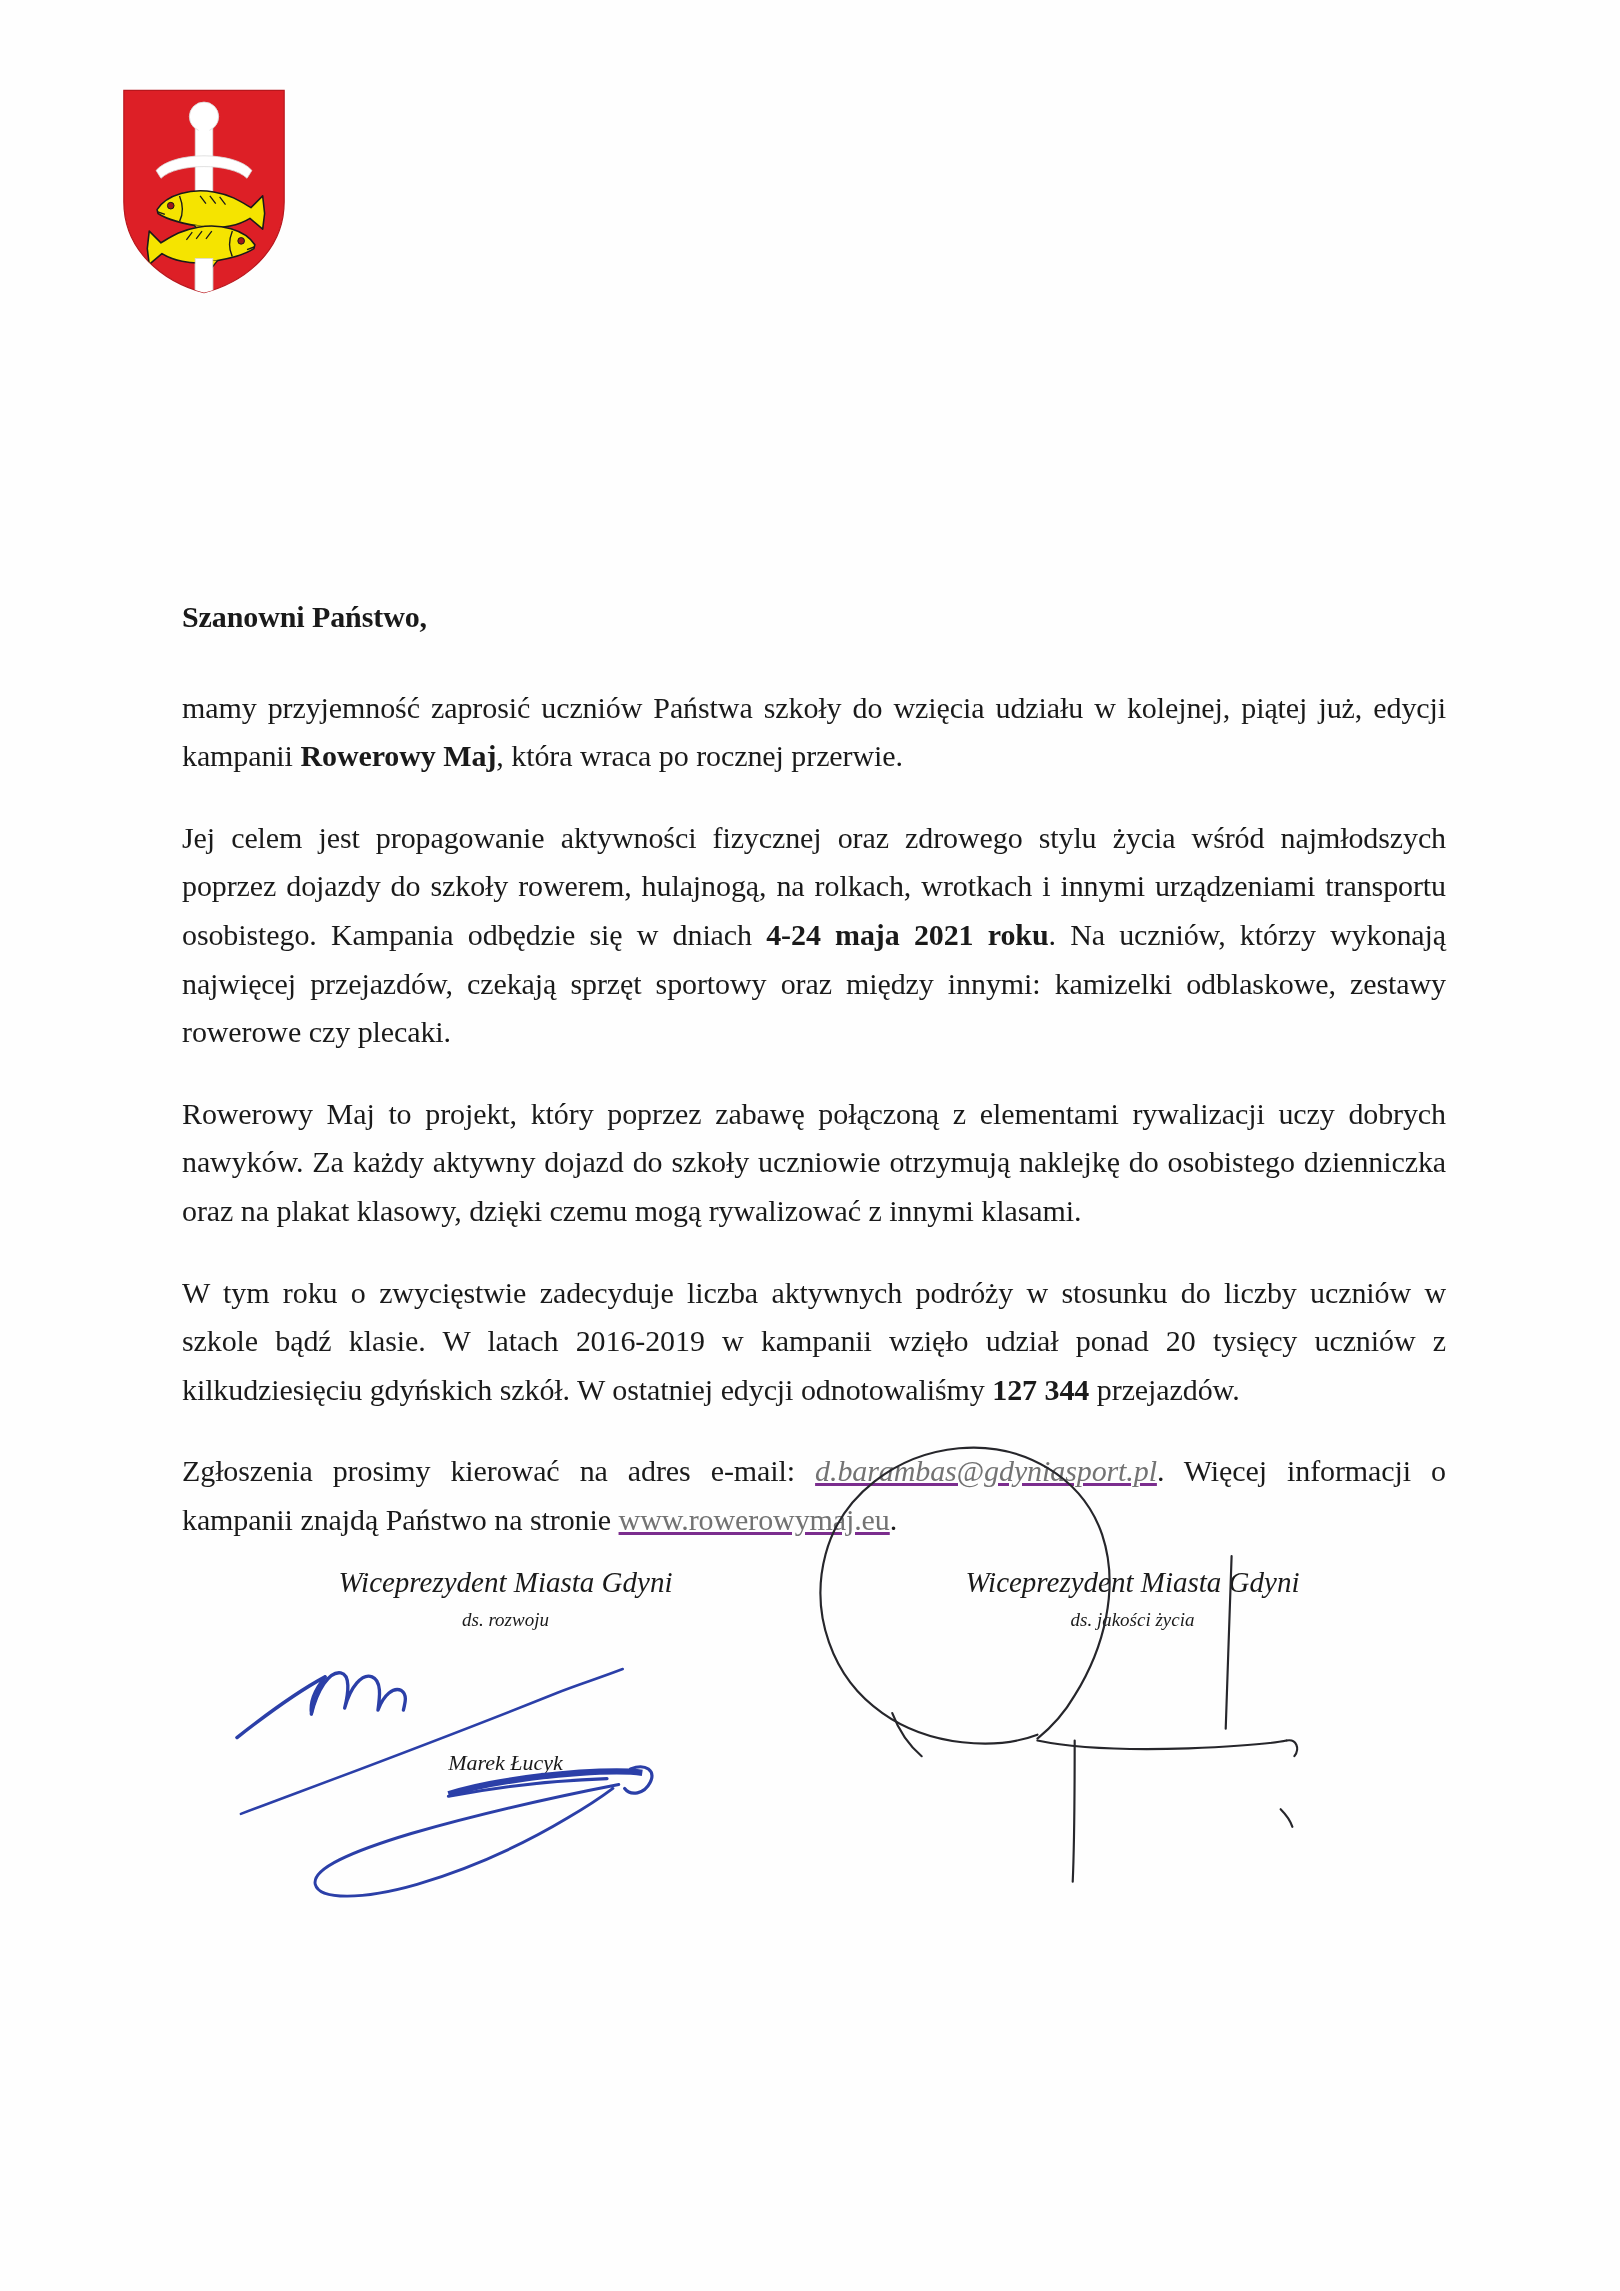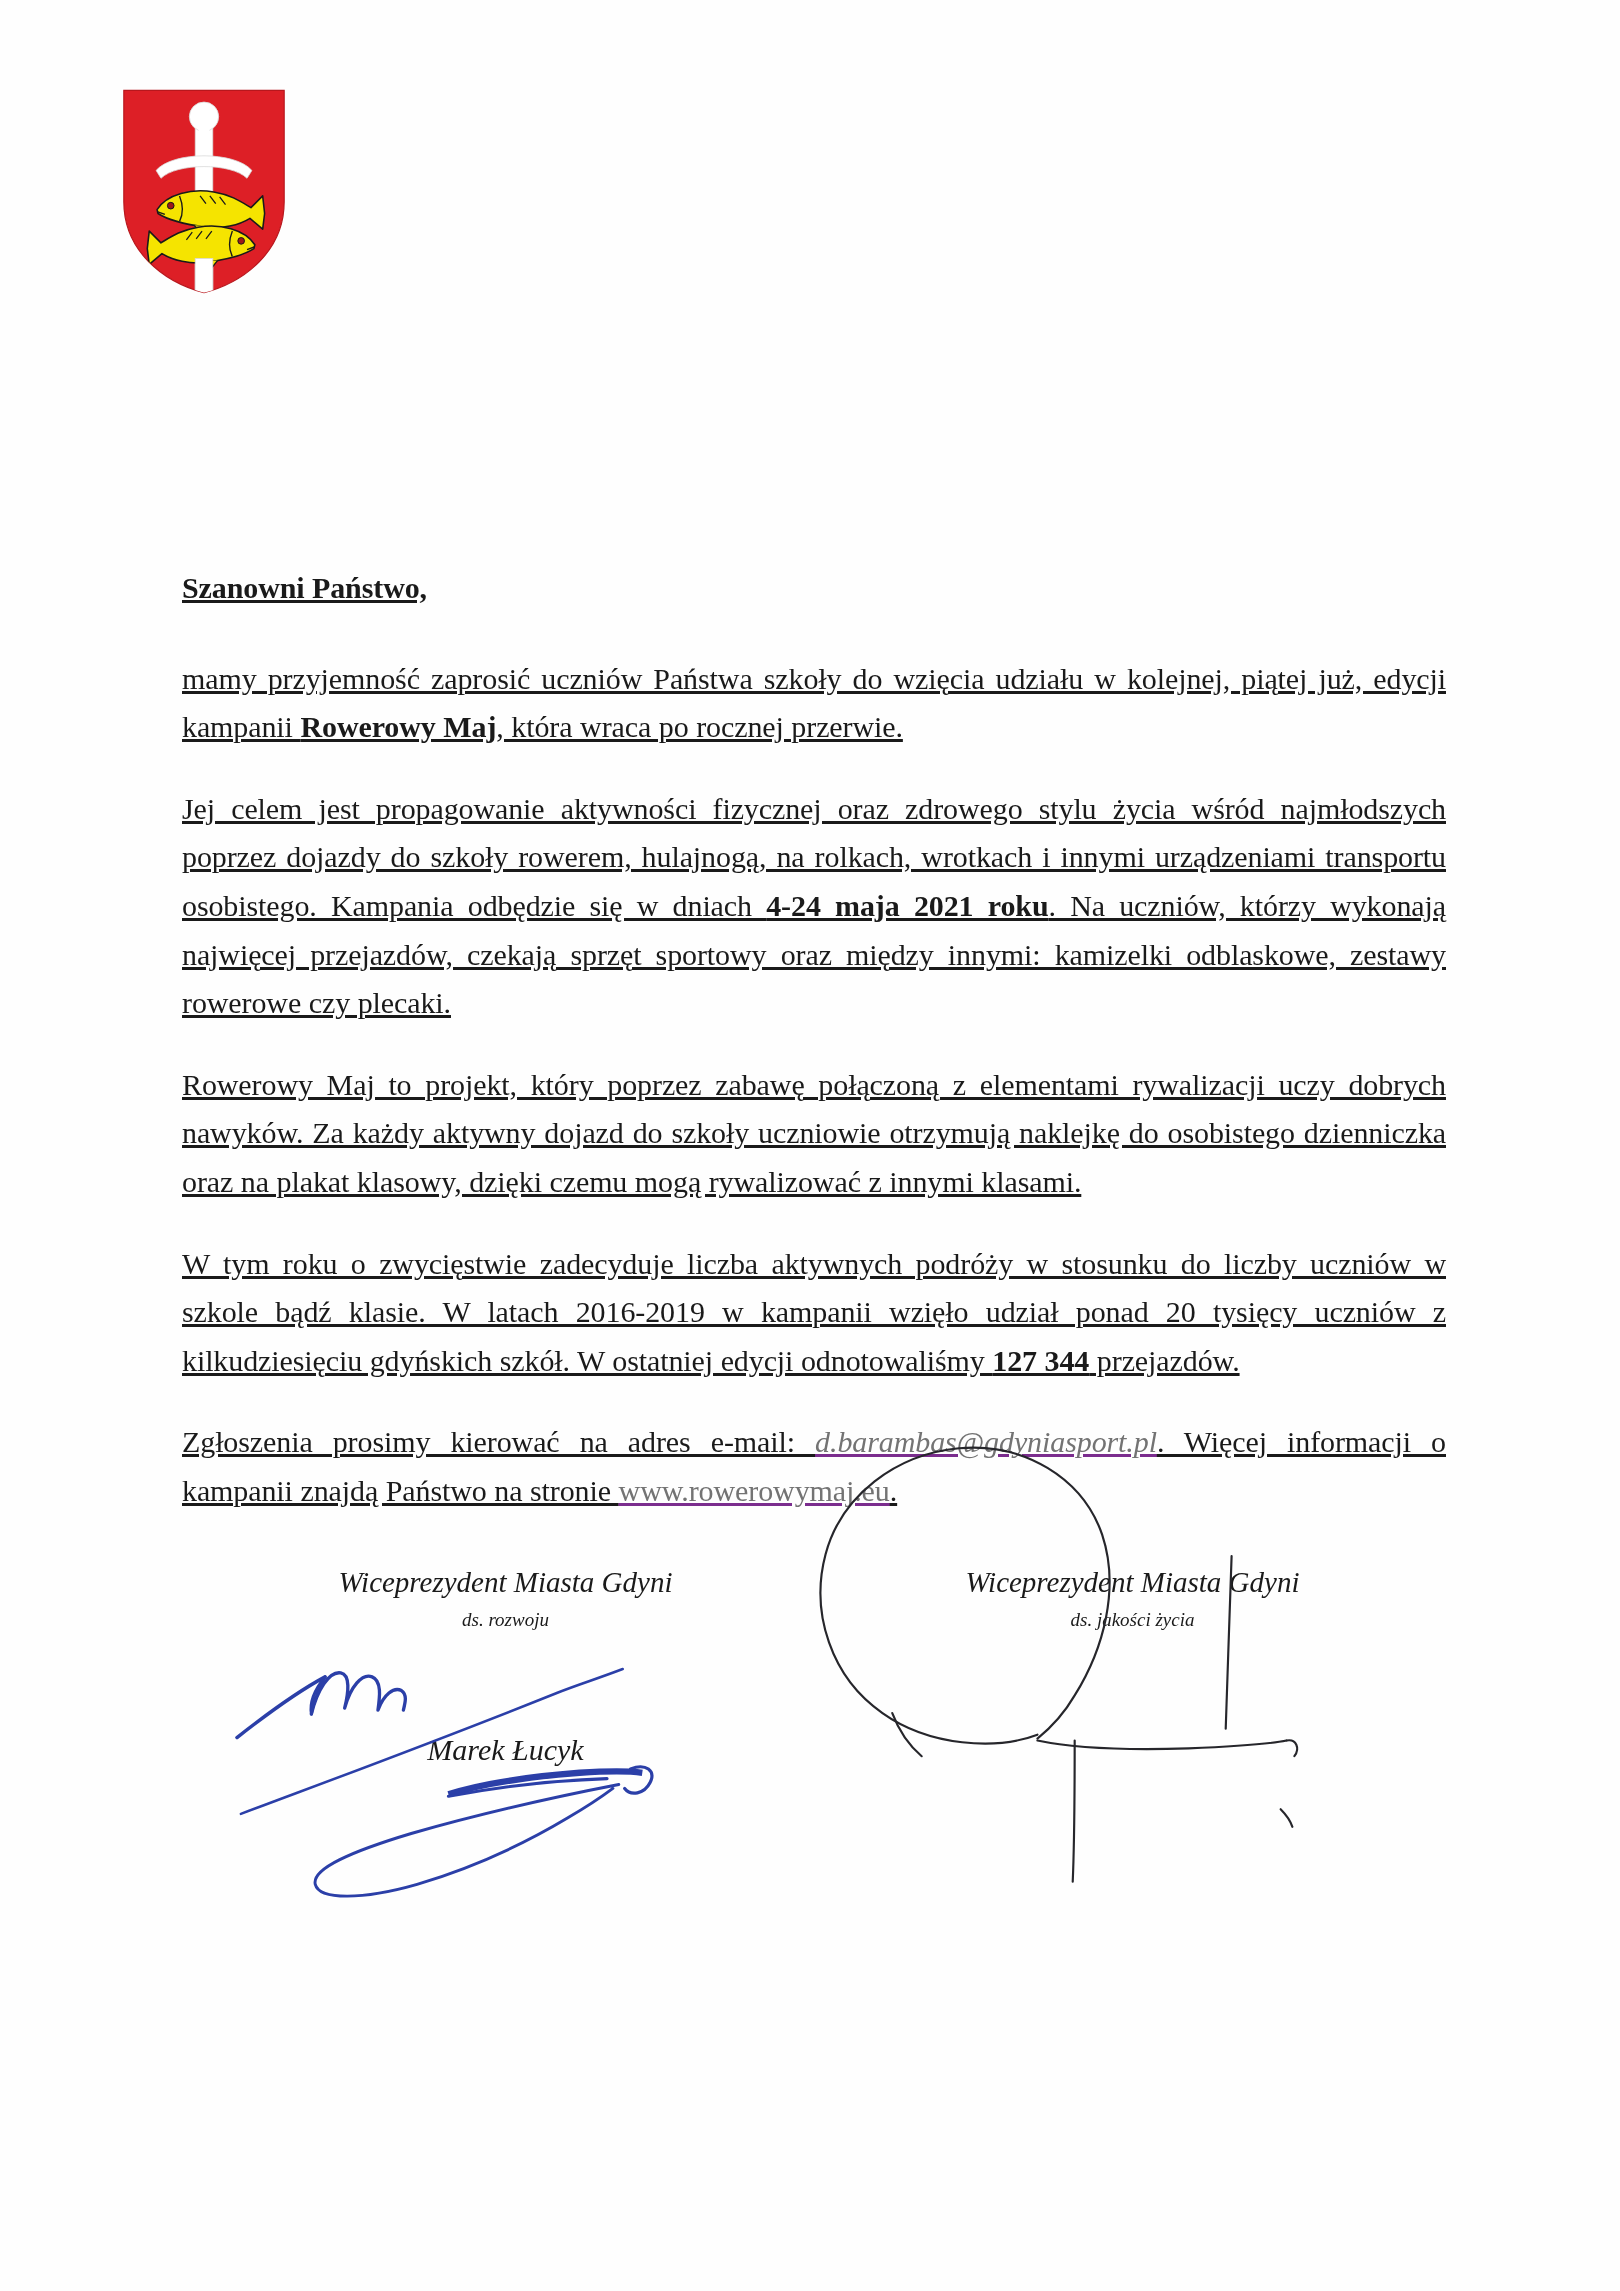--- a/index.html
+++ b/index.html
@@ -31,23 +31,22 @@
     top: 86px;
     width: 176px;
     height: 211px;
   }
   .crest svg { display: block; width: 100%; height: 100%; }
 
   
   .letter {
     position: absolute;
     left: 182px;
-    top: 568px;
+    top: 597px;
     width: 1264px;
-    text-decoration: underline;
   }
 
   .salutation {
     font-weight: bold;
     font-size: 30px;
     letter-spacing: -0.1px;
     margin: 0 0 47px 0;
     line-height: 1.32;
   }
 
@@ -98,24 +97,24 @@
     white-space: nowrap;
   }
   .sig-sub {
     font-style: italic;
     font-size: 19px;
     line-height: 1.42;
     margin: 0;
   }
   .sig-name {
     font-style: italic;
-    font-size: 30px;
+    font-size: 22px;
     margin: 0;
     position: absolute;
-    top: 175px;
+    top: 192px;
     left: 0;
     width: 100%;
     text-align: center;
     white-space: nowrap;
   }
   .sig-col.left .sig-name { text-align: center; }
 
   
   .ink {
     position: absolute;

